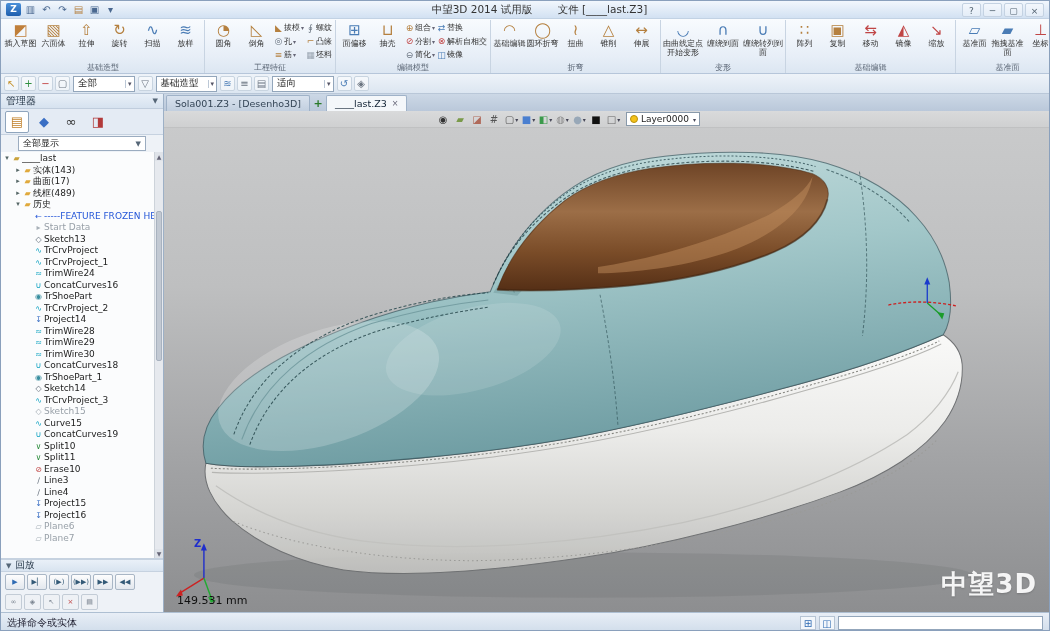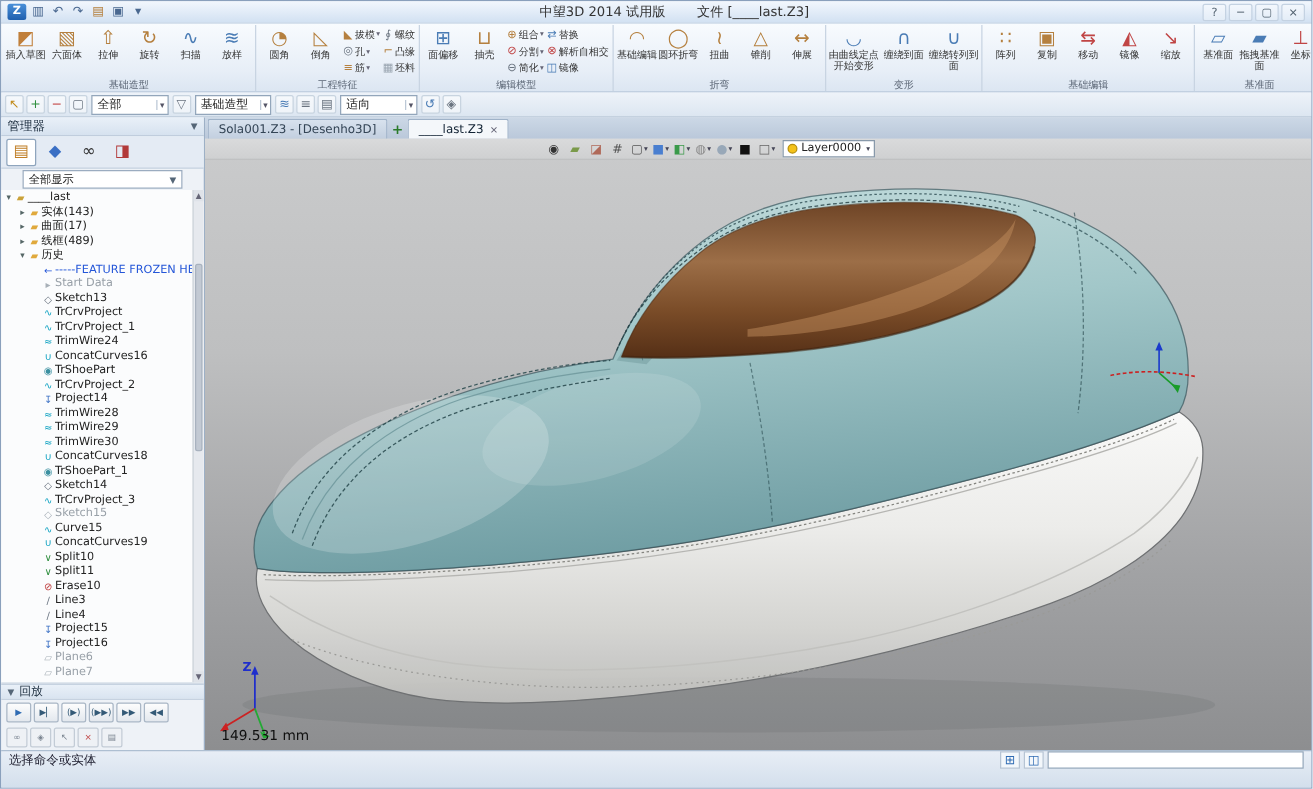--- a/index.html
+++ b/index.html
@@ -82,21 +82,21 @@
 .vscroll{width:9px;flex:0 0 9px;background:#e6e9ee;border-left:1px solid #cdd3da;display:flex;flex-direction:column}
 .vs-btn{height:9px;font-size:6px;color:#667;text-align:center;line-height:9px;background:#dfe3e9}
 .vs-track{flex:1;position:relative}
 .vs-thumb{position:absolute;left:1px;right:1px;top:50px;height:150px;background:#c2c9d3;border:1px solid #a8b2bf;border-radius:2px}
 .playback-hdr{height:13px;display:flex;align-items:center;gap:4px;padding:0 5px;font-size:9.5px;color:#234;background:linear-gradient(#e9f0f8,#d9e4f0);border-top:1px solid #c6d2e0;border-bottom:1px solid #c6d2e0;flex:0 0 auto}
 .playback-hdr .dd{font-size:7px;color:#567}
 .pb-row{display:flex;align-items:center;gap:2px;padding:2px 4px;flex:0 0 auto}
 .pb-btn{width:20px;height:16px;background:linear-gradient(#fdfdfd,#e3e8ee);border:1px solid #a9b6c5;border-radius:2px;font-size:7px;display:flex;align-items:center;justify-content:center}
 .pb-row.r2 .pb-btn{border-color:#c3ccd6;background:#eef1f5;width:17px}
 
-.statusbar{height:30px;background:linear-gradient(#e8eef6,#d3dfec);border-top:1px solid #aebfd2;display:flex;align-items:flex-start;padding:0 6px;gap:6px;flex:0 0 auto}
+.statusbar{height:18px;background:linear-gradient(#e8eef6,#d3dfec);border-top:1px solid #aebfd2;display:flex;align-items:flex-end;padding:0 6px;gap:6px;flex:0 0 auto}
 .sb-msg{font-size:10px;color:#223}
 .sb-right{margin-left:auto;display:flex;align-items:center;gap:3px}
 .sb-ic{width:16px;height:14px;font-size:10px;line-height:13px;text-align:center;border:1px solid #b6c4d4;background:#f3f7fb}
 .sb-input{width:205px;height:14px;background:#fff;border:1px solid #93a6bb;font-size:9px;padding:0 3px}
 </style>
 </head>
 <body>
 
 <div class="app">
 
@@ -780,20 +780,21 @@
               </div>
             </div>
           <div class="layercombo">
             <span class="bulb"></span>
             <span>Layer0000</span>
             <span class="dd">▾</span>
           </div>
         </div>
 
         <div class="dimlabel">149.531 mm</div>
+        <div class="watermark">中望3D</div>
       </div>
     </div>
   </div>
 
   <div class="statusbar">
     <span class="sb-msg">选择命令或实体</span>
     <div class="sb-right">
       <span class="iclist" style="display:flex;gap:3px">
 
       <span class="sb-ic" style="color: rgb(47, 107, 179);">⊞</span>

